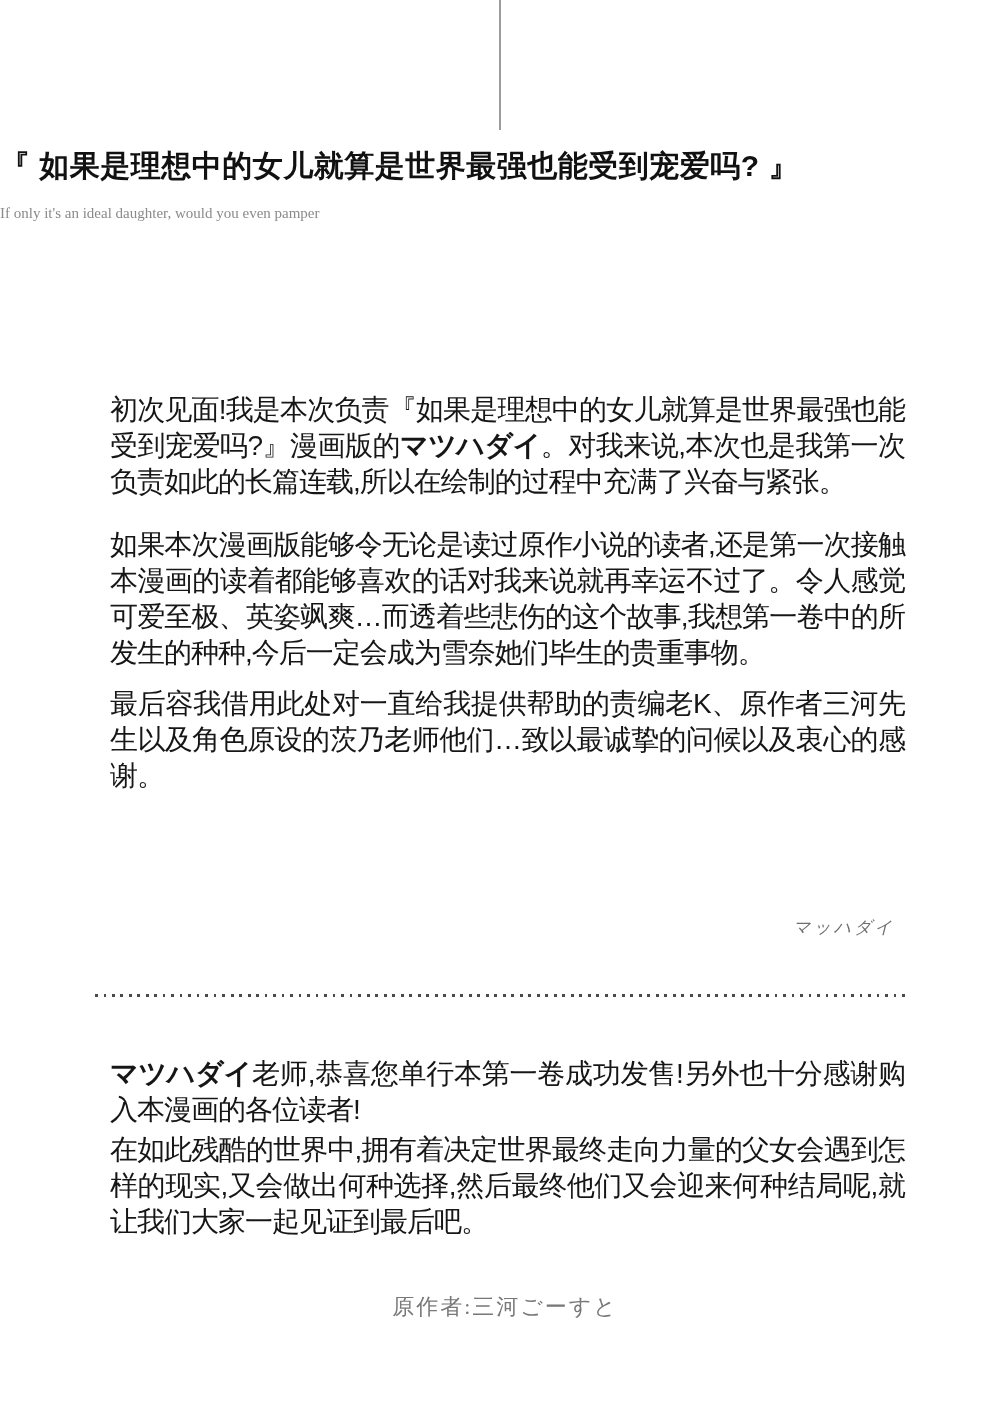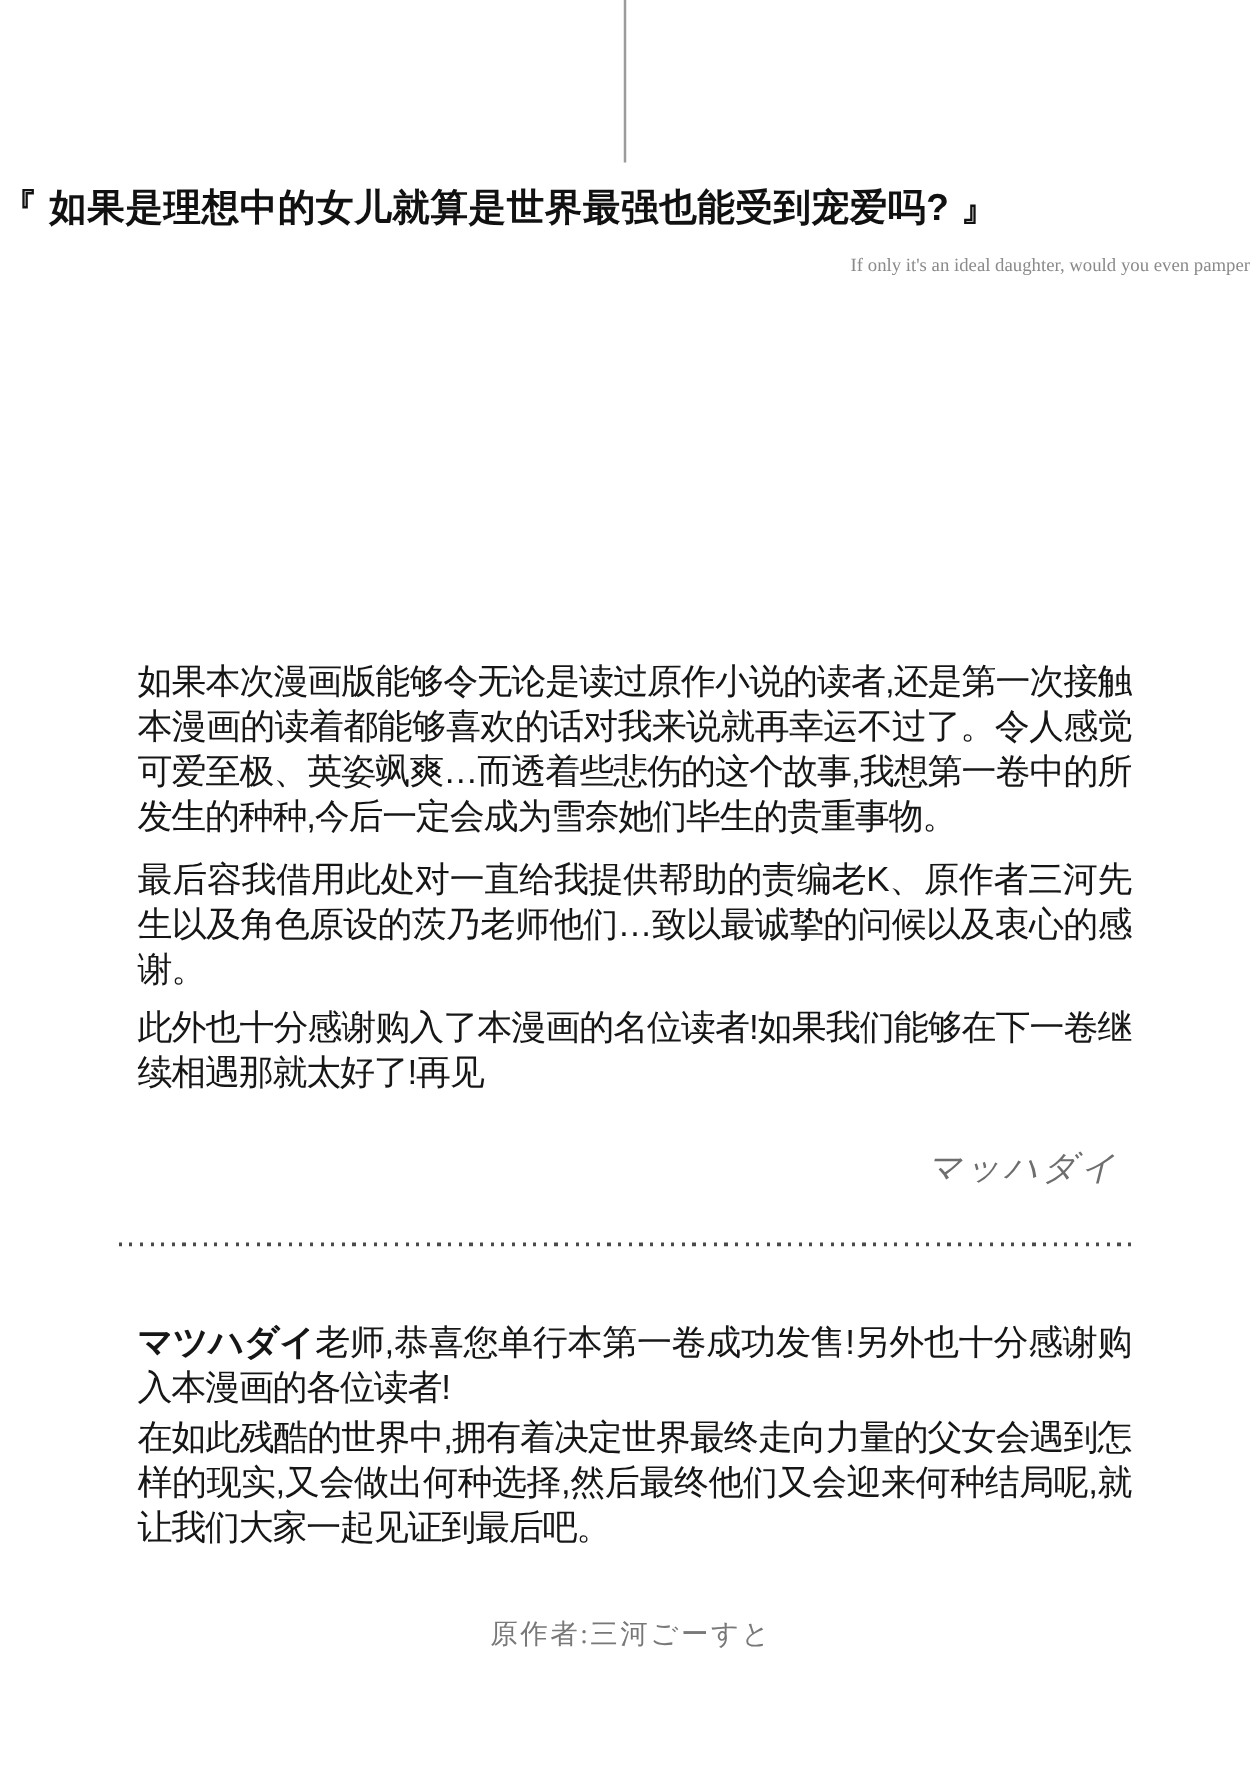--- a/index.html
+++ b/index.html
@@ -22,21 +22,21 @@
     position: absolute; top: 146px; left: 0; width: 1000px;
     text-align: left;
     font-size: 30px; font-weight: 700;
     letter-spacing: 0.5px;
     color: #111;
     white-space: nowrap;
   }
 
   .en-subtitle {
     position: absolute; top: 202px; left: 0; width: 1000px;
-    text-align: right;
+    text-align: left;
     font-family: "Liberation Serif", serif;
     font-size: 15px; line-height: 23px;
     color: #8a8a8a;
   }
 
   .section-heading {
     position: absolute; top: 260px; left: 0; width: 1000px;
     text-align: center;
     font-size: 27px; font-weight: 400;
     color: #222;
@@ -54,21 +54,21 @@
   .p2 { top: 527px; }
   .p3 { top: 686px; }
   .p4 { top: 804px; }
   .bold-name { font-weight: 700; }
 
   .signature {
     position: absolute; top: 916px; left: 110px; width: 785px;
     text-align: right;
     font-family: "Liberation Serif", serif;
     font-style: italic;
-    font-size: 27px;
+    font-size: 17px;
     letter-spacing: 3px;
     color: #6e6e6e;
   }
 
   .dotted-divider {
     position: absolute; top: 994px; left: 95px; width: 810px; height: 3px;
     background: repeating-linear-gradient(to right, #4a4a4a 0 2.5px, transparent 2.5px 8.5px);
   }
 
   .c1 { top: 1056px; }
@@ -90,26 +90,26 @@
 
   <div class="top-rule"></div>
 
   <div class="book-title">『 如果是理想中的女儿就算是世界最强也能受到宠爱吗? 』</div>
 
   <div class="en-subtitle">
     <div>If only it's an ideal daughter, would you even pamper</div>
   </div>
 
 
+  <p class="body-par p1"><span>初次见面!我是本次负责『如果是理想中的女儿就算是世界最强也能受到宠爱吗?』漫画版的</span><span class="bold-name">マツハダイ</span><span>。对我来说,本次也是我第一次负责如此的长篇连载,所以在绘制的过程中充满了兴奋与紧张。</span></p>
 
   <p class="body-par p2">如果本次漫画版能够令无论是读过原作小说的读者,还是第一次接触本漫画的读着都能够喜欢的话对我来说就再幸运不过了。令人感觉可爱至极、英姿飒爽…而透着些悲伤的这个故事,我想第一卷中的所发生的种种,今后一定会成为雪奈她们毕生的贵重事物。</p>
 
   <p class="body-par p3">最后容我借用此处对一直给我提供帮助的责编老K、原作者三河先生以及角色原设的茨乃老师他们…致以最诚挚的问候以及衷心的感谢。</p>
 
-  <p class="body-par p4">此外也十分感谢购入了本漫画的名位读者!如果我们能够在下一卷继续相遇那就太好了!再见</p>
 
   <div class="signature">マッハダイ</div>
 
   <div class="dotted-divider"></div>
 
   <p class="body-par c2">在如此残酷的世界中,拥有着决定世界最终走向力量的父女会遇到怎样的现实,又会做出何种选择,然后最终他们又会迎来何种结局呢,就让我们大家一起见证到最后吧。</p>
 
   <p class="body-par c1"><span class="bold-name">マツハダイ</span><span>老师,恭喜您单行本第一卷成功发售!另外也十分感谢购入本漫画的各位读者!</span></p>
 
   <div class="credit">原作者:三河ごーすと</div>

